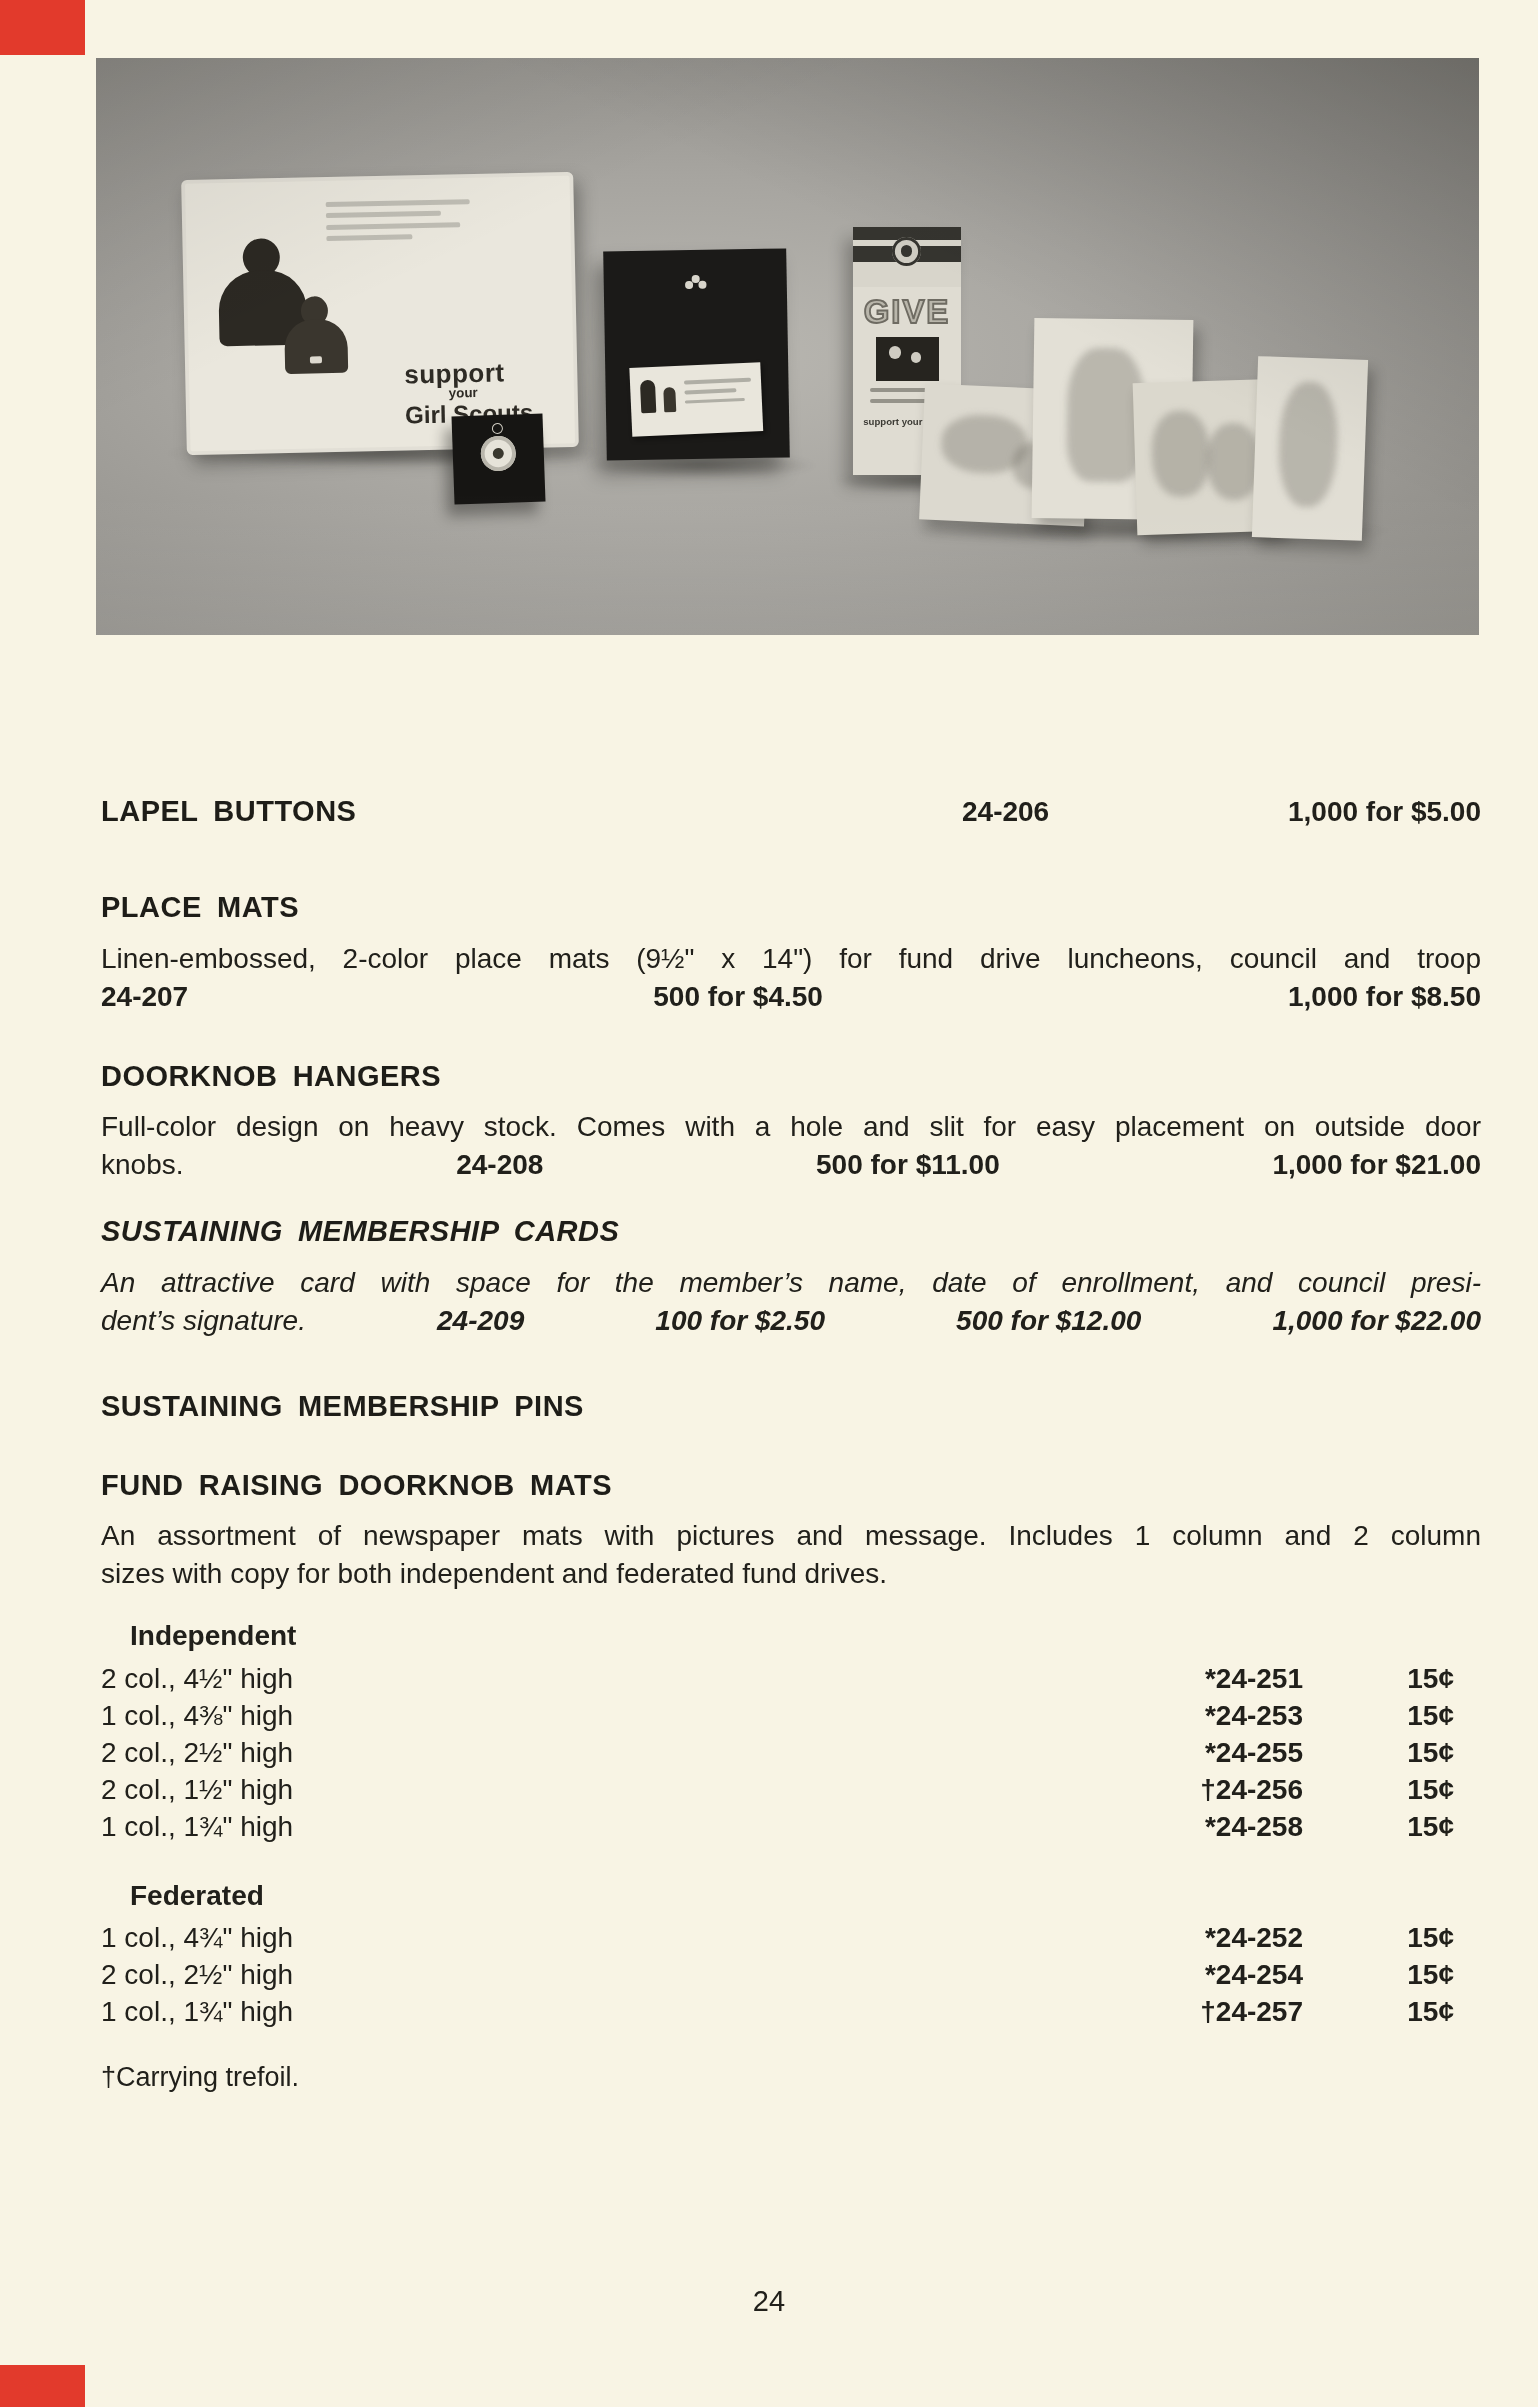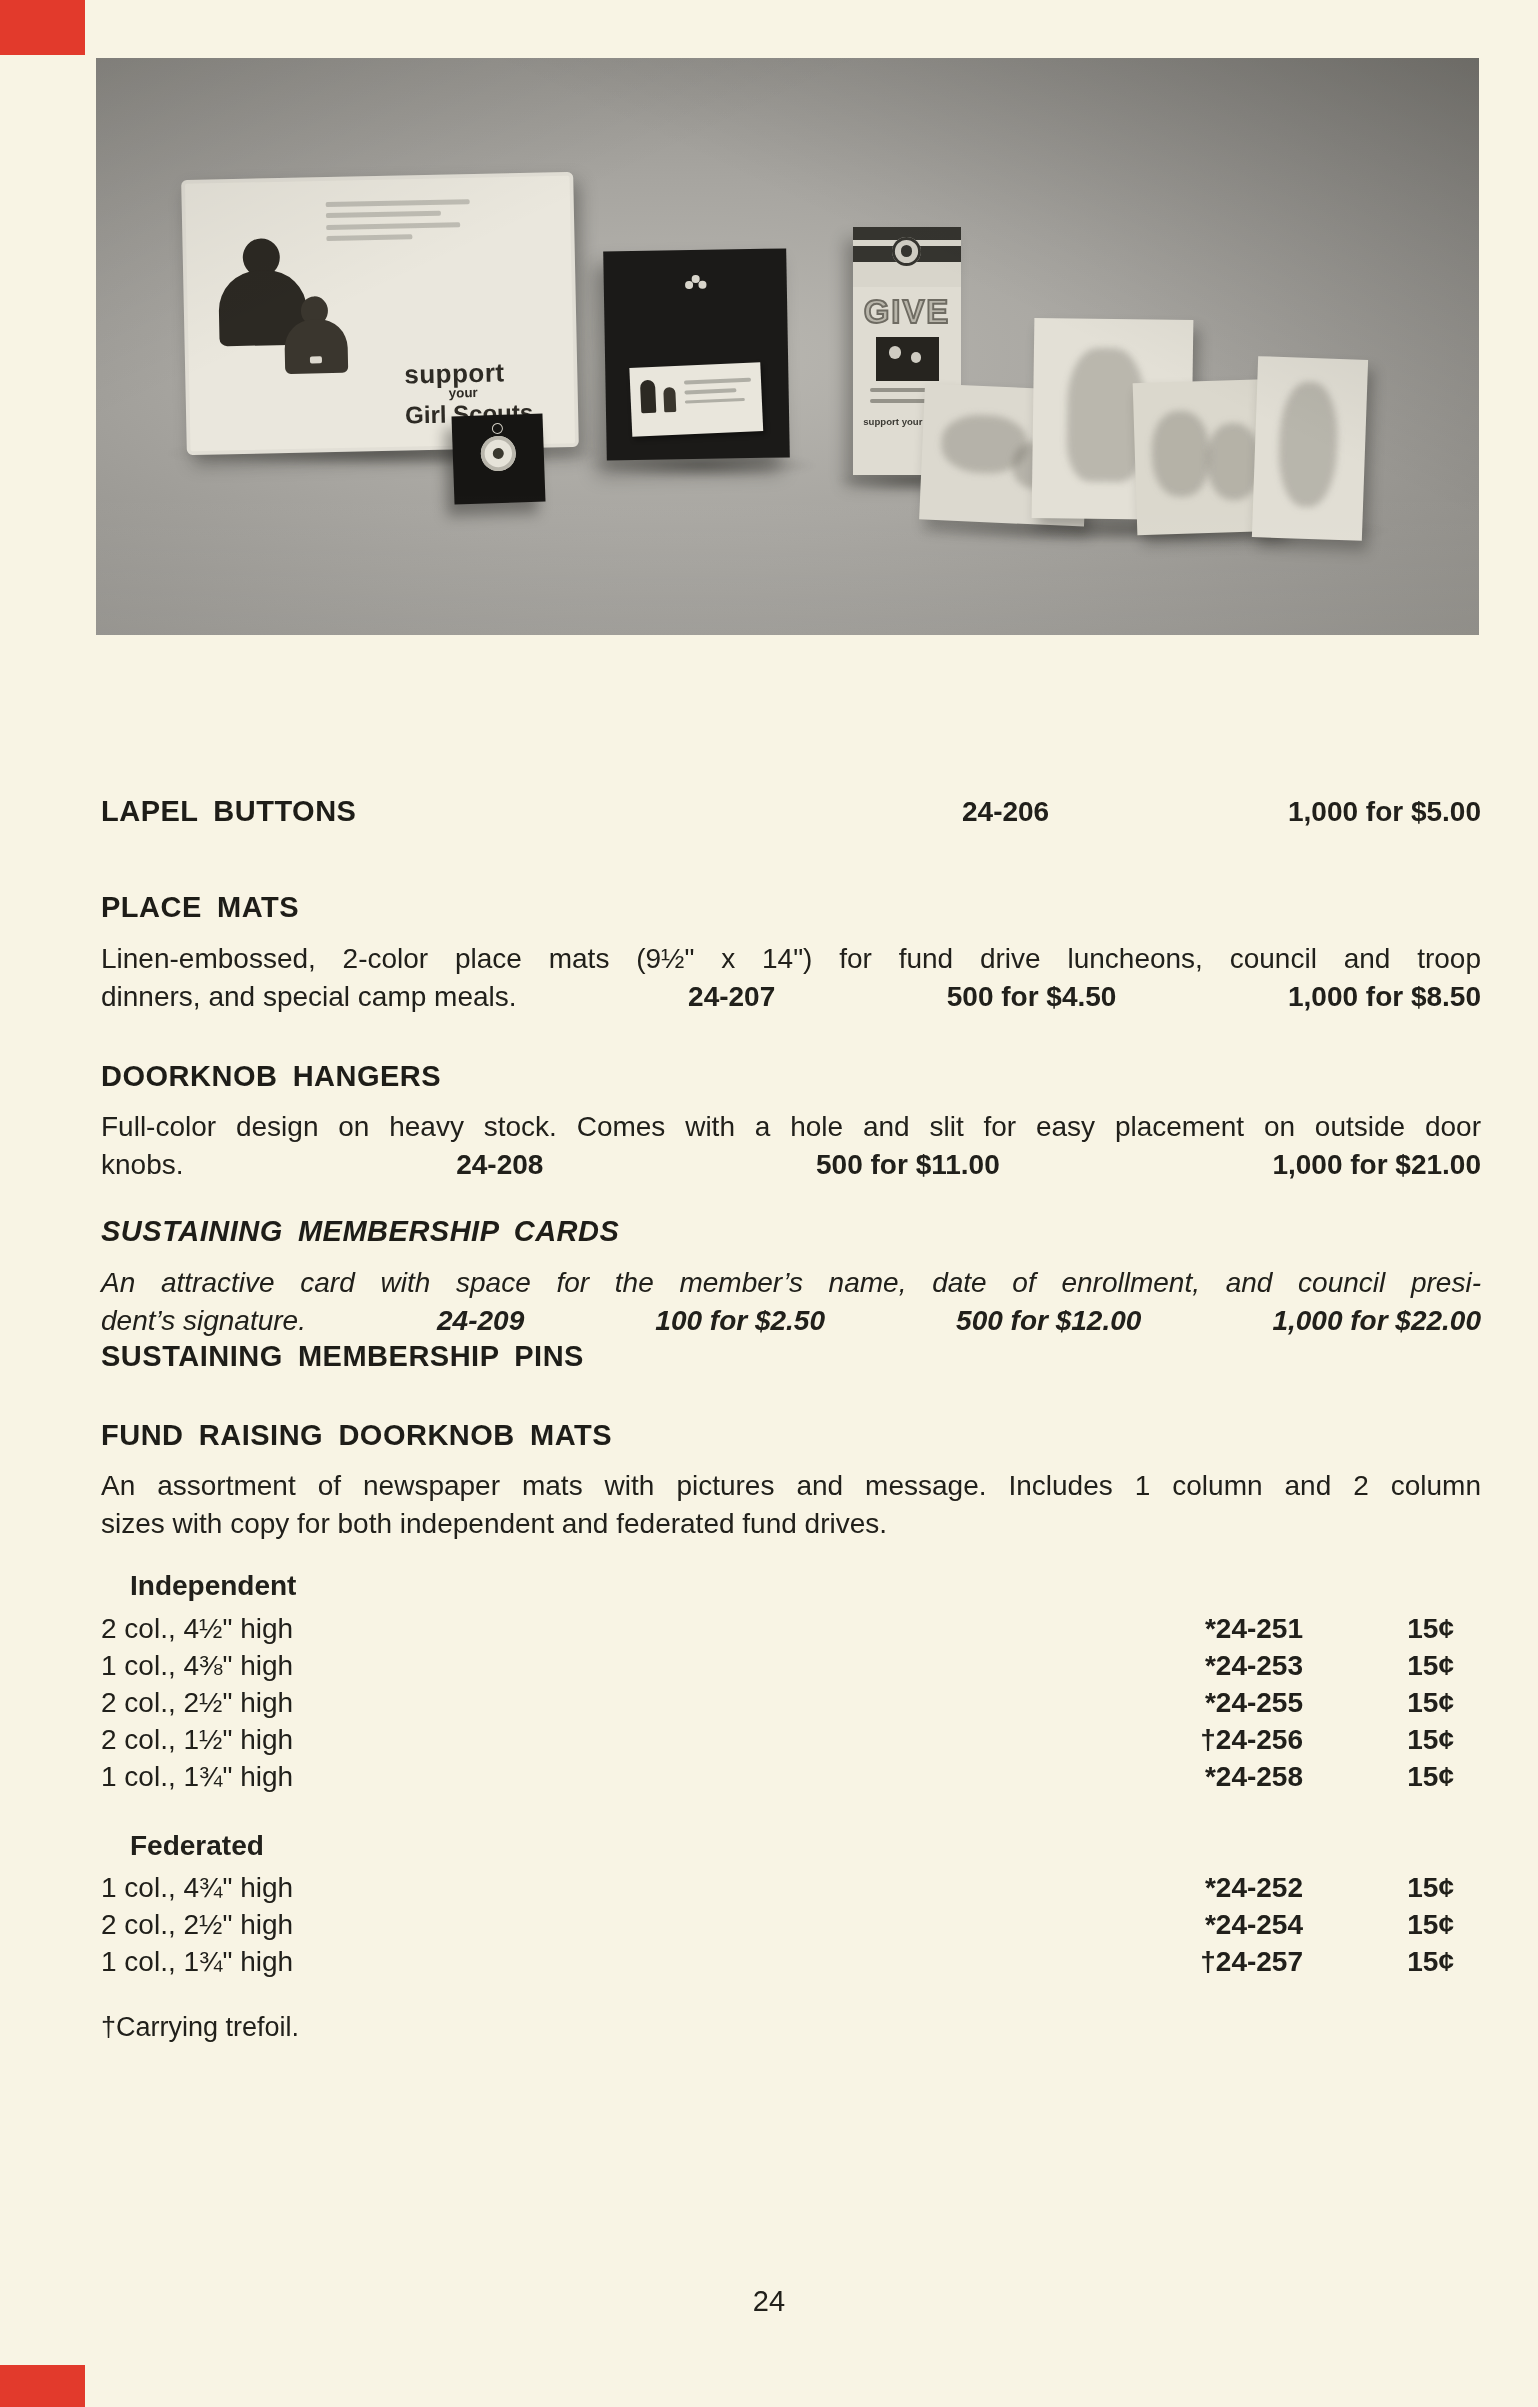--- a/index.html
+++ b/index.html
@@ -121,21 +121,21 @@
   .body-line { font-size:28px; line-height:38px; }
   .just { text-align:justify; text-align-last:justify; }
   .head-row, .single-row { display:grid; grid-template-columns:1fr 197px 322px; align-items:baseline; }
   .head-row .code, .single-row .code { text-align:left; font-weight:bold; font-size:28px; }
   .head-row .price, .single-row .price { text-align:right; font-weight:bold; font-size:28px; }
   .spread { display:flex; justify-content:space-between; font-size:28px; line-height:38px; }
   .spread .code, .spread .price { font-weight:bold; }
   .sec-placemats { margin-top:48px; }
   .sec-doorknob { margin-top:44px; }
   .sec-cards { margin-top:31px;font-style:italic; }
-  .sec-pins { }
+  .sec-pins { margin-top:50px; }
   .sec-newsmats { margin-top:46px; }
   h2 { margin-bottom:15.4px; }
   .mat-row { display:grid; grid-template-columns:1fr 221px 178px; font-size:28px; line-height:37px; }
   .mat-row .code { text-align:right; font-weight:bold; }
   .mat-row .price { text-align:right; font-weight:bold; padding-right:27px; }
   .footnotes { margin-top:29px; font-size:27px; line-height:36px; }
   .page-number { position:absolute; left:0; right:0; top:2285px; text-align:center; font-size:29px; color:#21201b; }
 </style>
 </head>
 <body>
@@ -231,21 +231,20 @@
   <div class="head-row">
     <h2>LAPEL BUTTONS</h2>
     <span class="code">24-206</span>
     <span class="price">1,000 for $5.00</span>
   </div>
 
   <div class="sec-placemats">
     <h2>PLACE MATS</h2>
     <div class="body-line just">Linen-embossed, 2-color place mats (9½" x 14") for fund drive luncheons, council and troop</div>
     <div class="spread">
-      <span>dinners, and special camp meals.</span>
       <span class="code">24-207</span>
       <span class="price">500 for $4.50</span>
       <span class="price">1,000 for $8.50</span>
     </div>
   </div>
 
   <div class="sec-doorknob">
     <h2>DOORKNOB HANGERS</h2>
     <div class="body-line just">Full-color design on heavy stock. Comes with a hole and slit for easy placement on outside door</div>
     <div class="spread">

